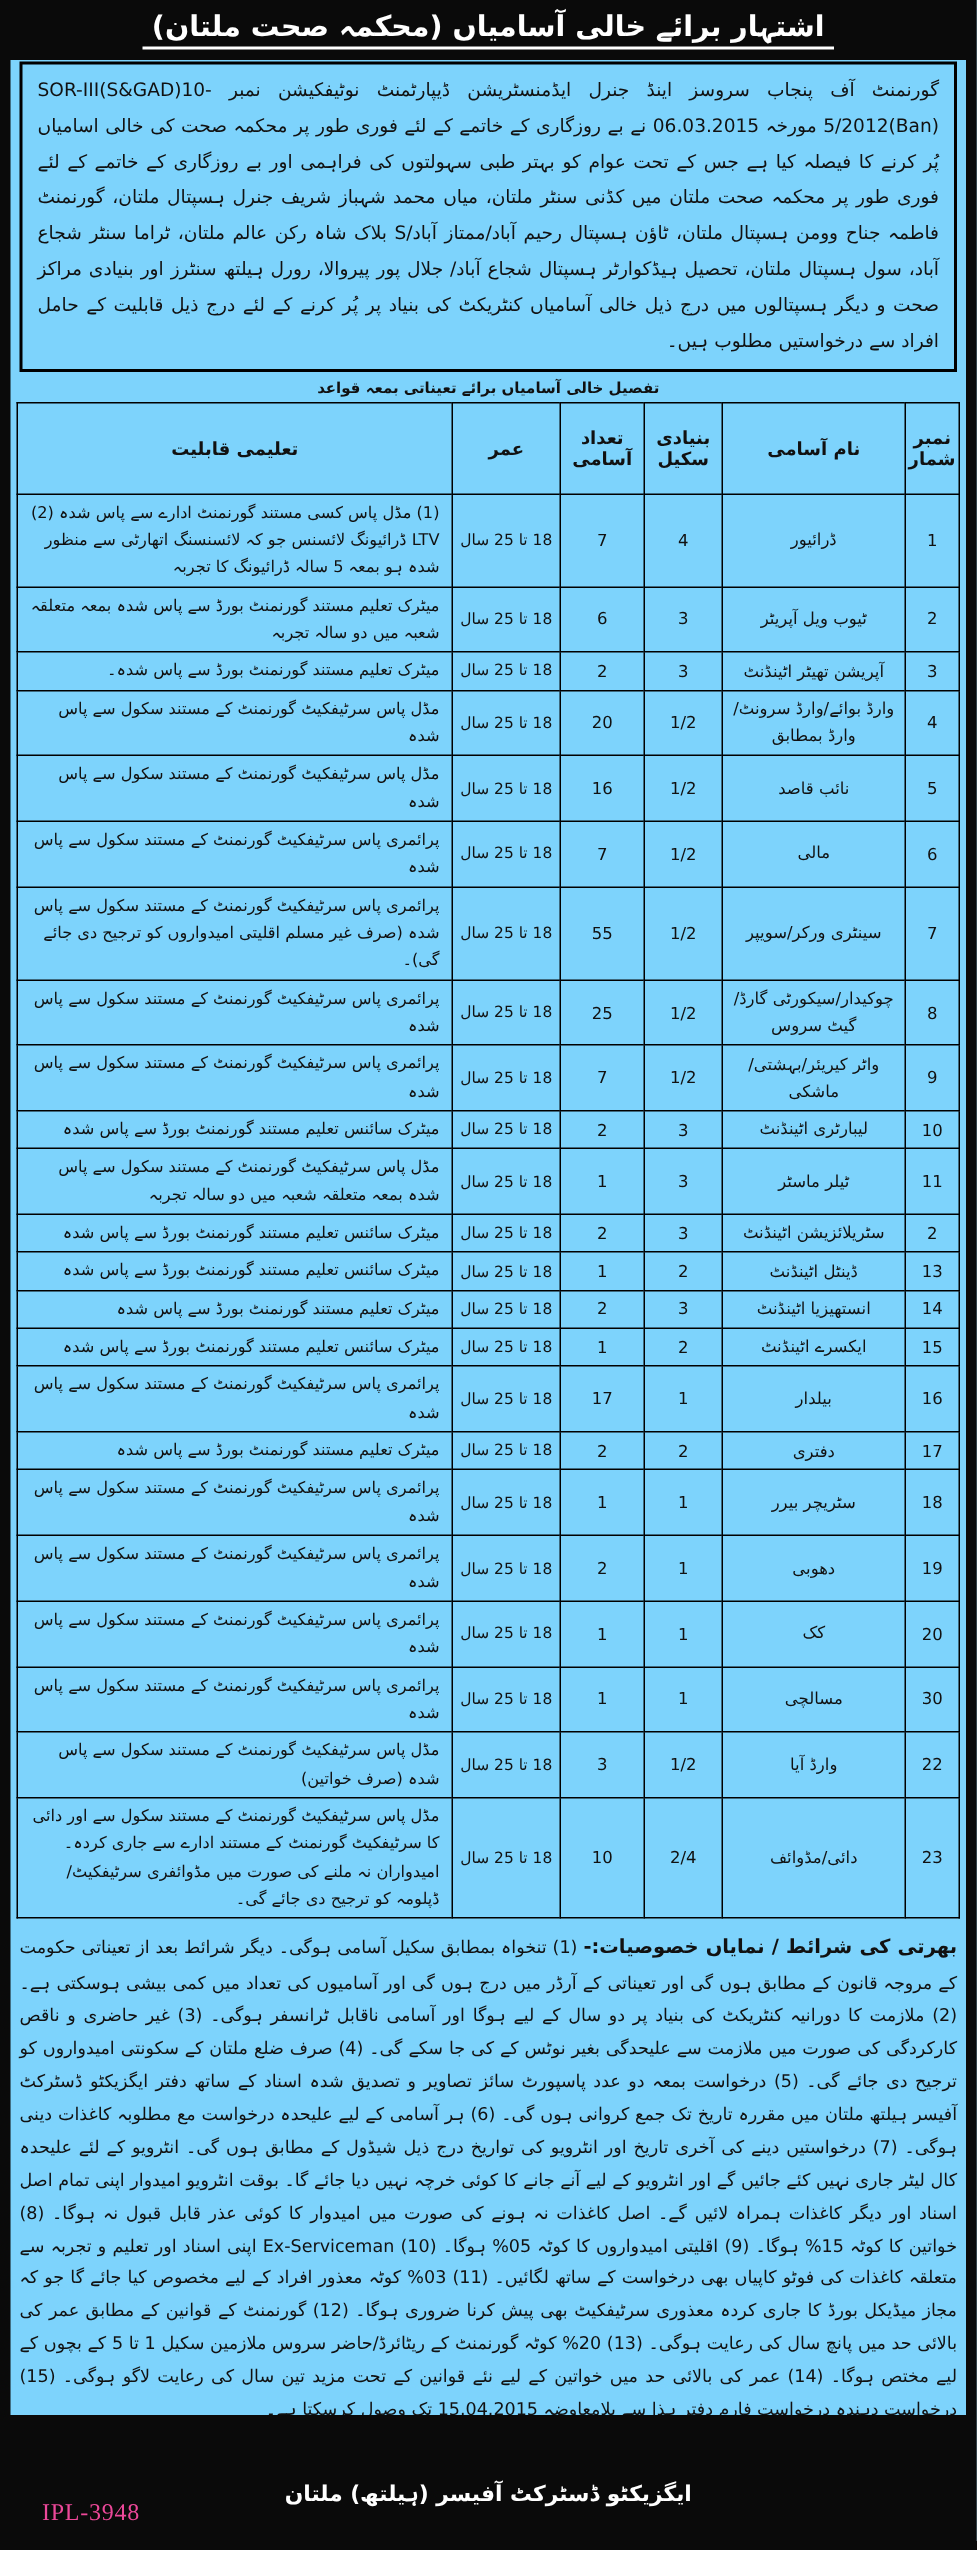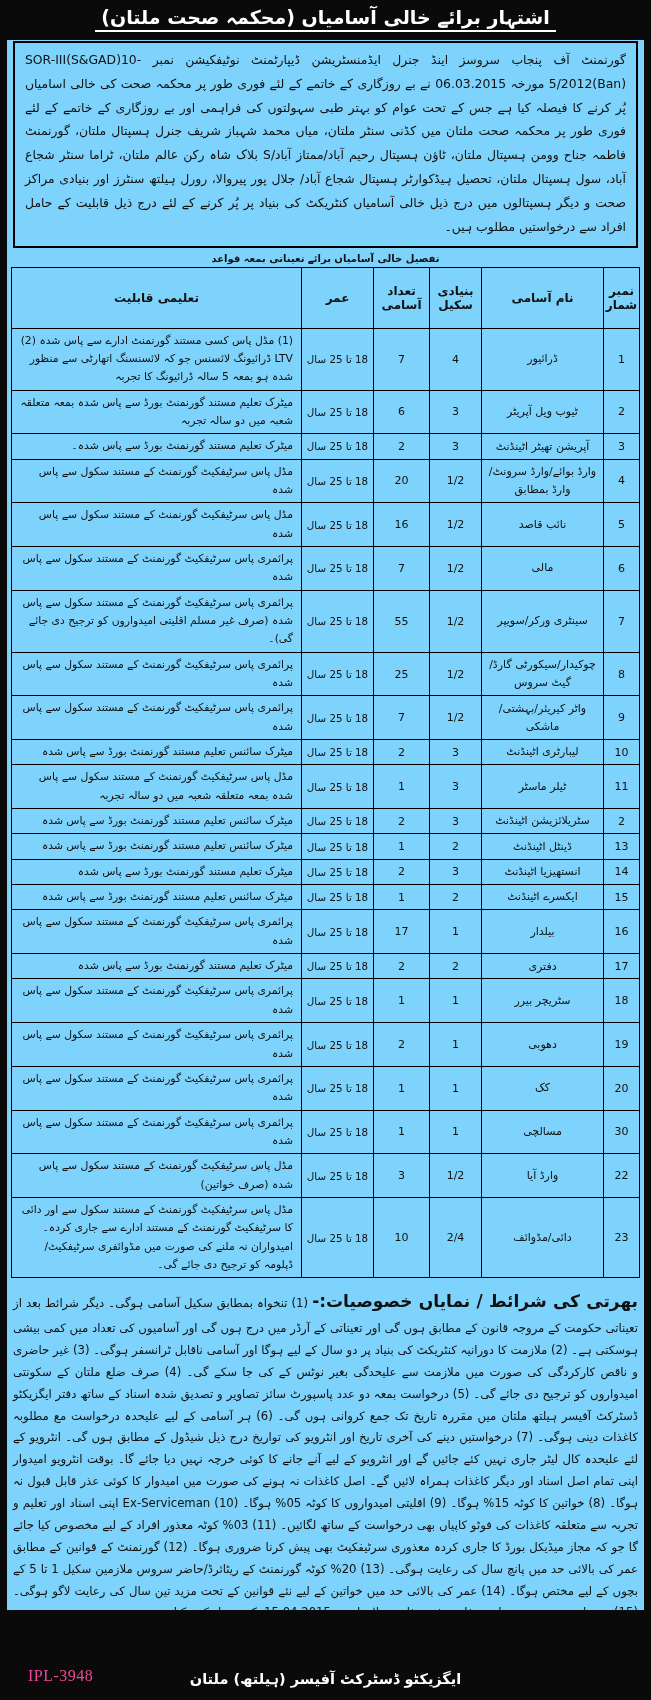--- a/index.html
+++ b/index.html
@@ -19,25 +19,25 @@
   .vac th,.vac td{border:1.6px solid #000;vertical-align:middle;}
   .vac thead th{height:56px;font-size:12px;font-weight:bold;padding:2px;}
   .col-no{width:36px;} .col-name{width:122px;} .col-scale{width:52px;}
   .col-count{width:56px;} .col-age{width:72px;}
   .c-no,.c-name,.c-scale,.c-count{text-align:center;font-size:11px;padding:3px 2px;}
   .c-name{padding:3px 5px;line-height:1.6;}
   .c-age{text-align:center;font-size:10.3px;white-space:nowrap;padding:3px 1px;}
   .c-qual{text-align:right;font-size:10.8px;padding:3px 8px;line-height:1.7;}
   .conditions{margin:8px 2px 0 2px;font-size:11.7px;line-height:1.87;
               text-align:justify;direction:rtl;}
-  .cond-head{font-weight:bold;font-size:17px;}
+  .cond-head{font-weight:bold;font-size:13px;}
   
   .sig-name{position:absolute;bottom:47px;left:0;right:0;text-align:center;color:#fff;
             font-weight:bold;font-size:16px;direction:rtl;}
-  .sig-title{position:absolute;bottom:13px;left:0;right:0;text-align:center;color:#fff;
+  .sig-title{position:absolute;bottom:29px;left:0;right:0;text-align:center;color:#fff;
              font-weight:bold;font-size:14.5px;direction:rtl;}
   .ref{position:absolute;bottom:15px;left:28px;color:#ec4899;
        font-family:"Liberation Serif",serif;font-size:16px;letter-spacing:.5px;}
 </style>
 </head>
 <body>
 
 <div class="page">
 
   <div class="title-band">

